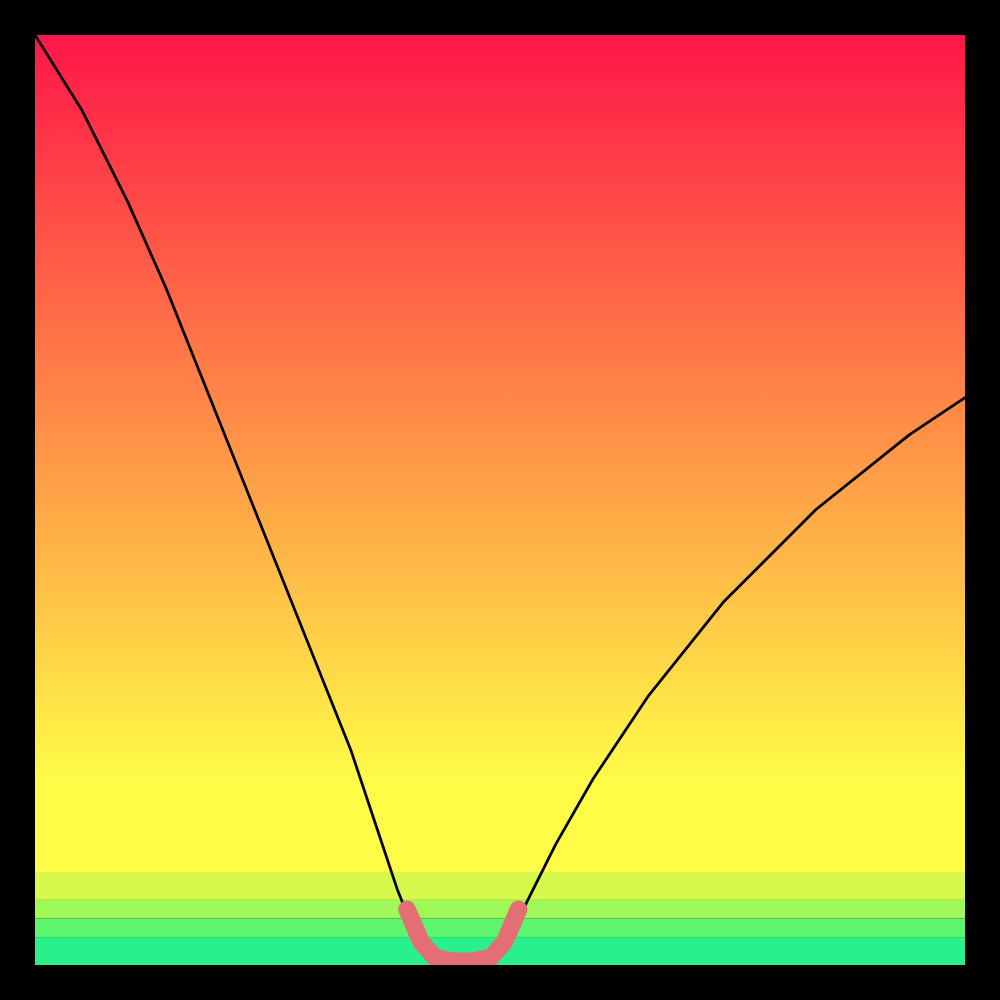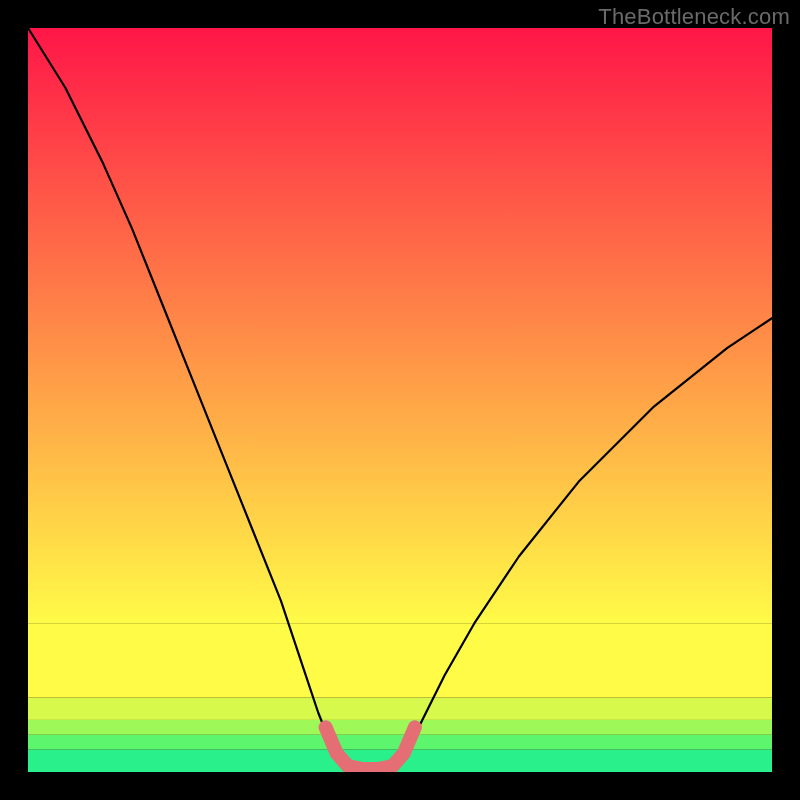--- a/index.html
+++ b/index.html
@@ -36,21 +36,20 @@
   .plot svg {
     display: block;
     width: 100%;
     height: 100%;
   }
 </style>
 </head>
 <body>
 
 <div class="frame">
-  <div class="watermark">TheBottleneck.com</div>
 
   <div class="plot">
     <svg id="chart-svg" viewBox="0 0 744 744" preserveAspectRatio="none">
         <defs>
           <linearGradient id="bgGrad" x1="0" y1="1" x2="0" y2="0">
             <stop offset="0%" stop-color="#fffb47"></stop>
             <stop offset="100%" stop-color="#ff1648"></stop>
           </linearGradient>
         </defs>
         <rect x="0" y="721.68" width="744" height="22.32000000000005" fill="#29f08a"></rect>

